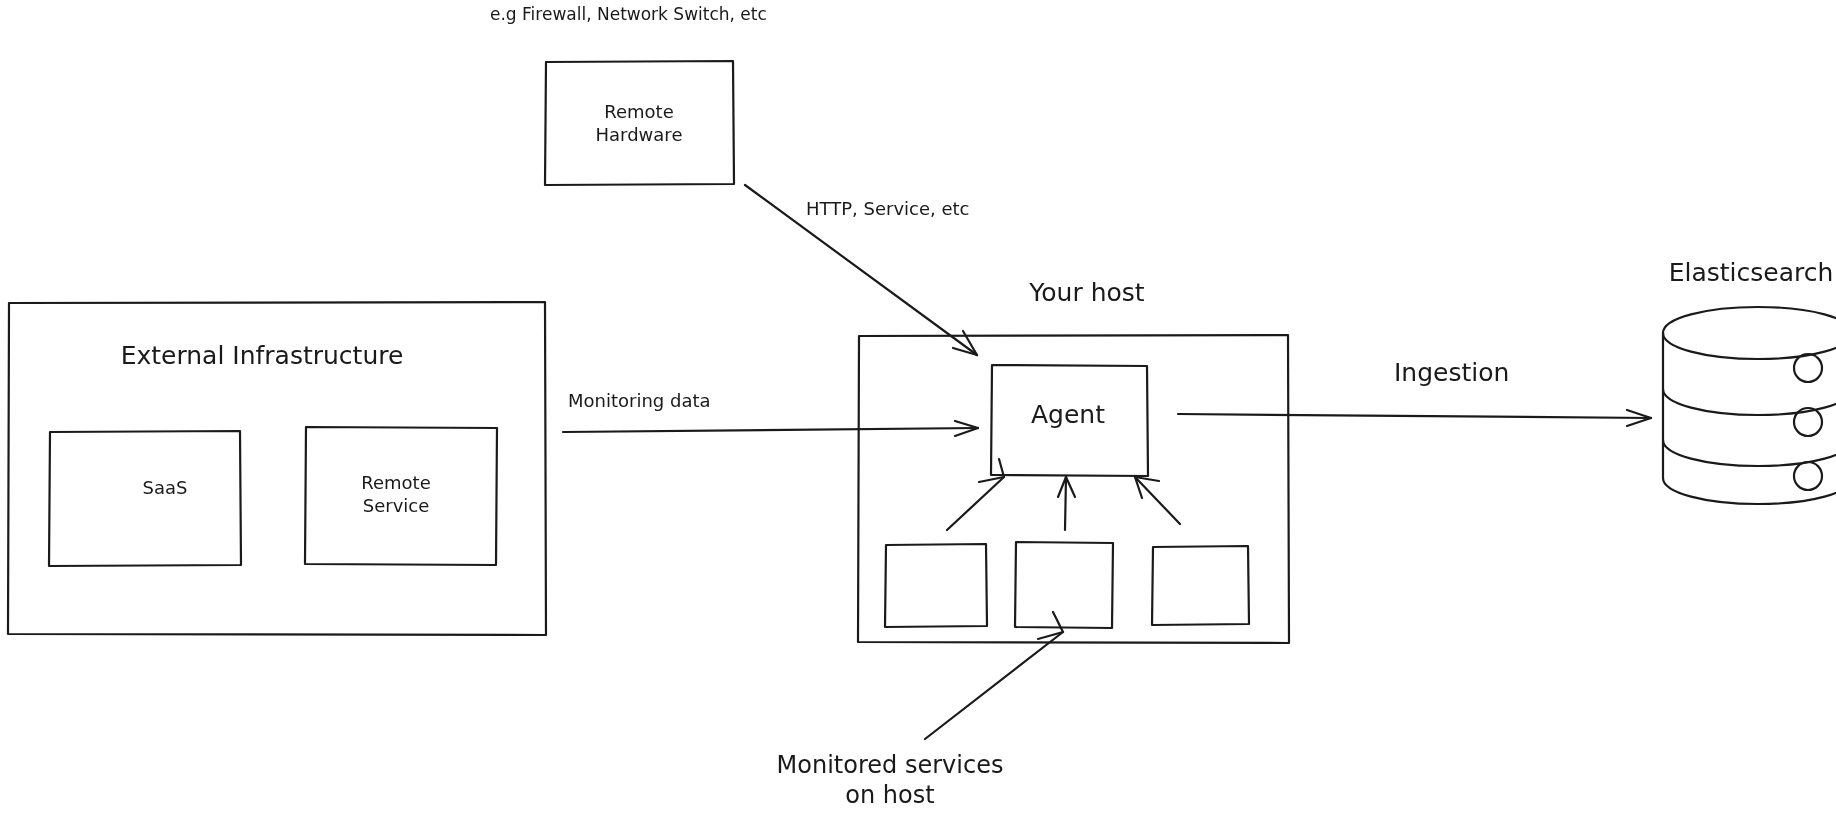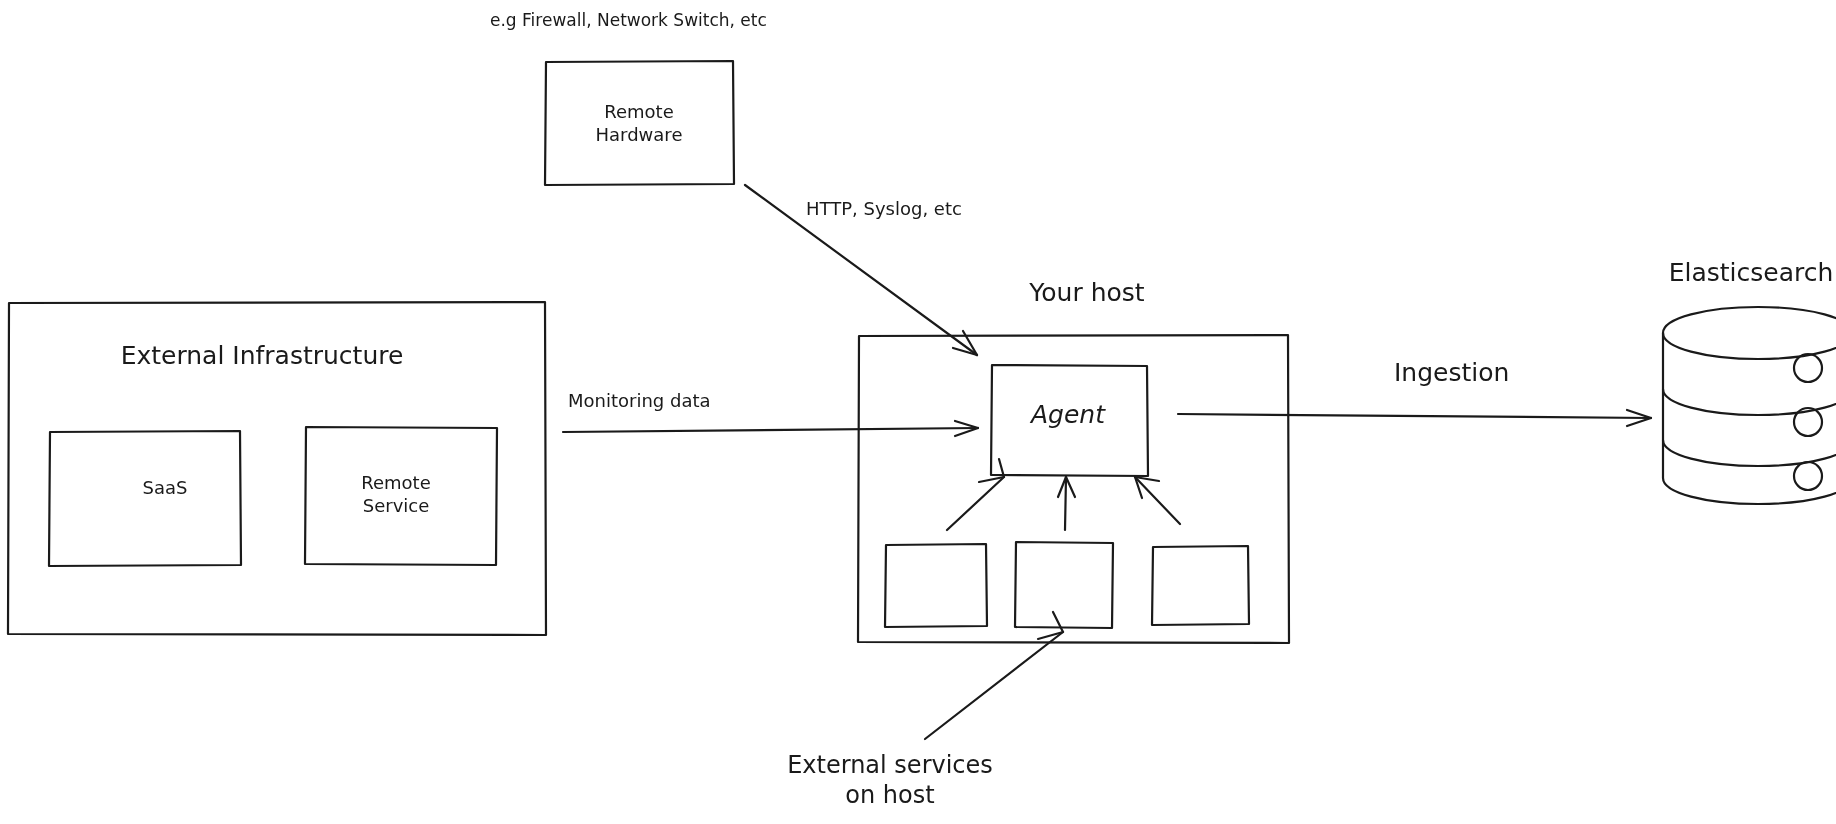--- a/index.html
+++ b/index.html
@@ -33,21 +33,20 @@
   }
   .lbl-title {
     font-size: 25px;
   }
   .lbl-box {
     font-size: 18px;
     text-align: center;
   }
   .lbl-box-italic {
     font-size: 25px;
-    font-style: italic;
     text-align: center;
   }
   .lbl-small {
     font-size: 17px;
   }
   .lbl-edge {
     font-size: 18px;
   }
   .lbl-caption {
     font-size: 24px;
@@ -120,40 +119,40 @@
         <path d="M1135,477 L1142,498 M1135,477 L1159,481"></path>
       </g>
 
       <g>
         <path d="M925,739 L1063,632"></path>
         <path d="M1063,632 L1038,639 M1063,632 L1053,612"></path>
       </g>
     </g>
   </svg>
 
-  <div class="label lbl-small" style="left:490px; top:10px;">e.g Firewall, Network Switch, etc</div>
+  <div class="label lbl-small" style="left:490px; top:4px;">e.g Firewall, Network Switch, etc</div>
 
   <div class="label lbl-box centered" style="left:639px; top:123px; white-space:pre;">Remote
 Hardware</div>
 
   <div class="label lbl-title centered" style="left:262px; top:356px;">External Infrastructure</div>
 
   <div class="label lbl-box centered" style="left:130px; top:488px;margin-left:35px;">SaaS</div>
 
   <div class="label lbl-box centered" style="left:396px; top:494px; white-space:pre;">Remote
 Service</div>
 
   <div class="label lbl-title centered" style="left:1071px; top:293px;margin-left:16px;">Your host</div>
 
   <div class="label lbl-box-italic centered" style="left:1068px; top:415px;">Agent</div>
 
   <div class="label lbl-title centered" style="left:1740px; top:273px;margin-left:11px;">Elasticsearch</div>
 
-  <div class="label lbl-edge" style="left:806px; top:198px;">HTTP, Syslog, etc</div>
+  <div class="label lbl-edge" style="left:806px; top:198px;">HTTP, Service, etc</div>
 
   <div class="label lbl-edge" style="left:568px; top:390px;">Monitoring data</div>
 
   <div class="label lbl-title" style="left:1394px; top:348px;margin-top:9px;">Ingestion</div>
 
-  <div class="label lbl-caption centered" style="left:890px; top:780px; white-space:pre;">External services
+  <div class="label lbl-caption centered" style="left:890px; top:780px; white-space:pre;">Monitored services
 on host</div>
 
 </div>
 
 </body></html>

